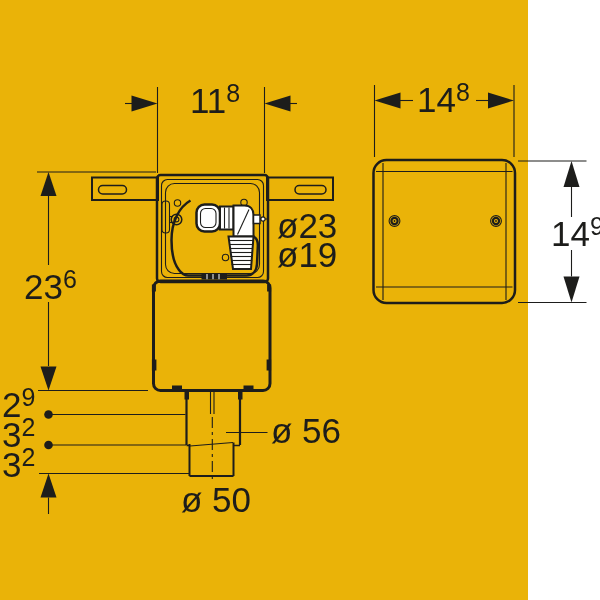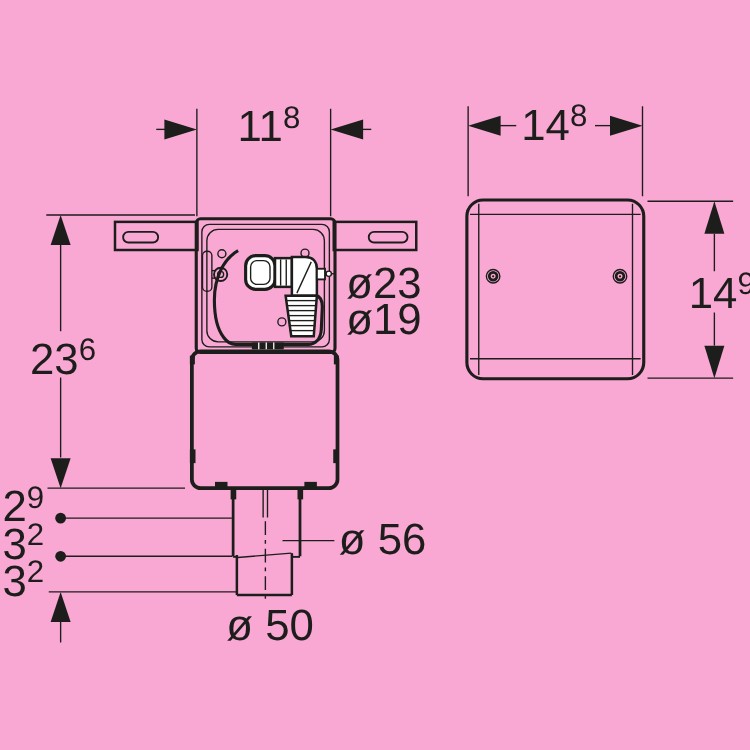--- a/index.html
+++ b/index.html
@@ -1,16 +1,16 @@
 <!DOCTYPE html>
 <html><head>
 <meta charset="utf-8">
 <style>
   html,body{margin:0;padding:0;background:#ffffff;}
-  #stage{width:600px;height:600px;position:relative;background:#f9a8d4;}
+  #stage{width:528px;height:600px;position:relative;background:#eab308;}
   svg{display:block;}
   .ln{stroke:#1d1d1b;fill:none;stroke-linecap:butt;}
   .w1{stroke-width:1.1;}
   .w15{stroke-width:1.5;}
   .w2{stroke-width:2;}
   .w22{stroke-width:2.2;}
   .w25{stroke-width:2.5;}
   .w3{stroke-width:3;}
   .whitefill{fill:#ffffff;}
   .blk{fill:#1d1d1b;stroke:none;}

